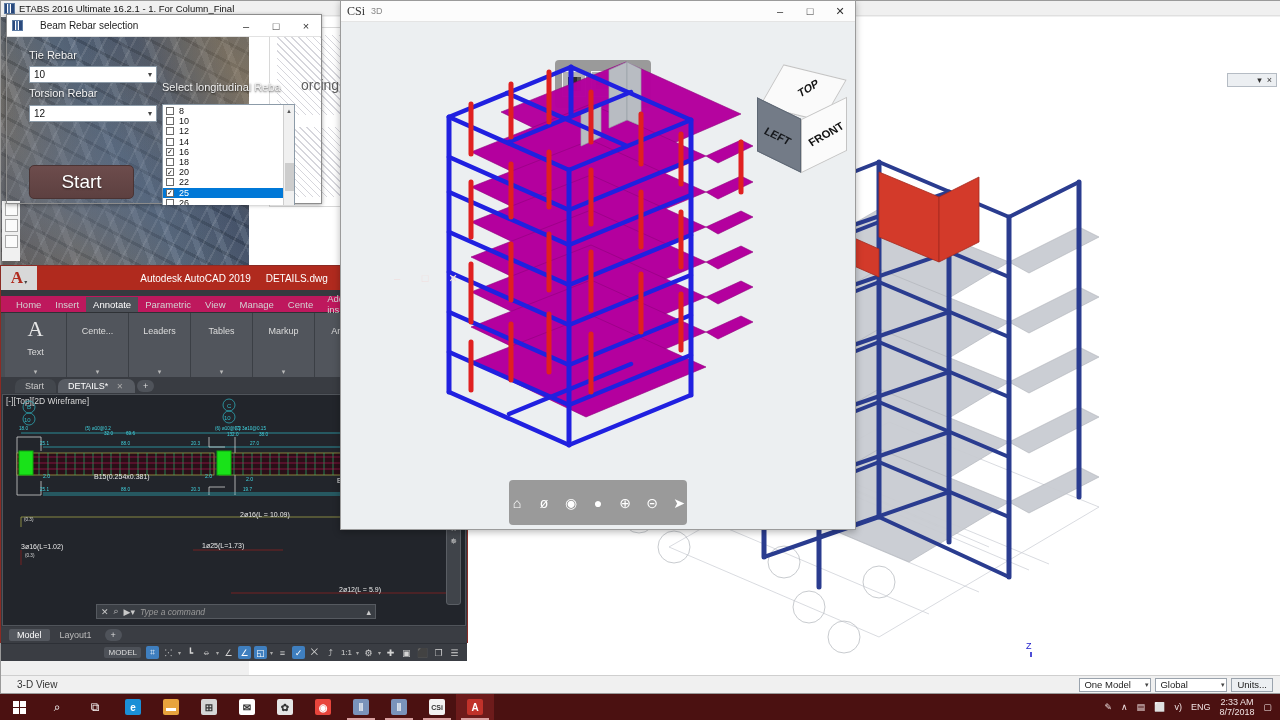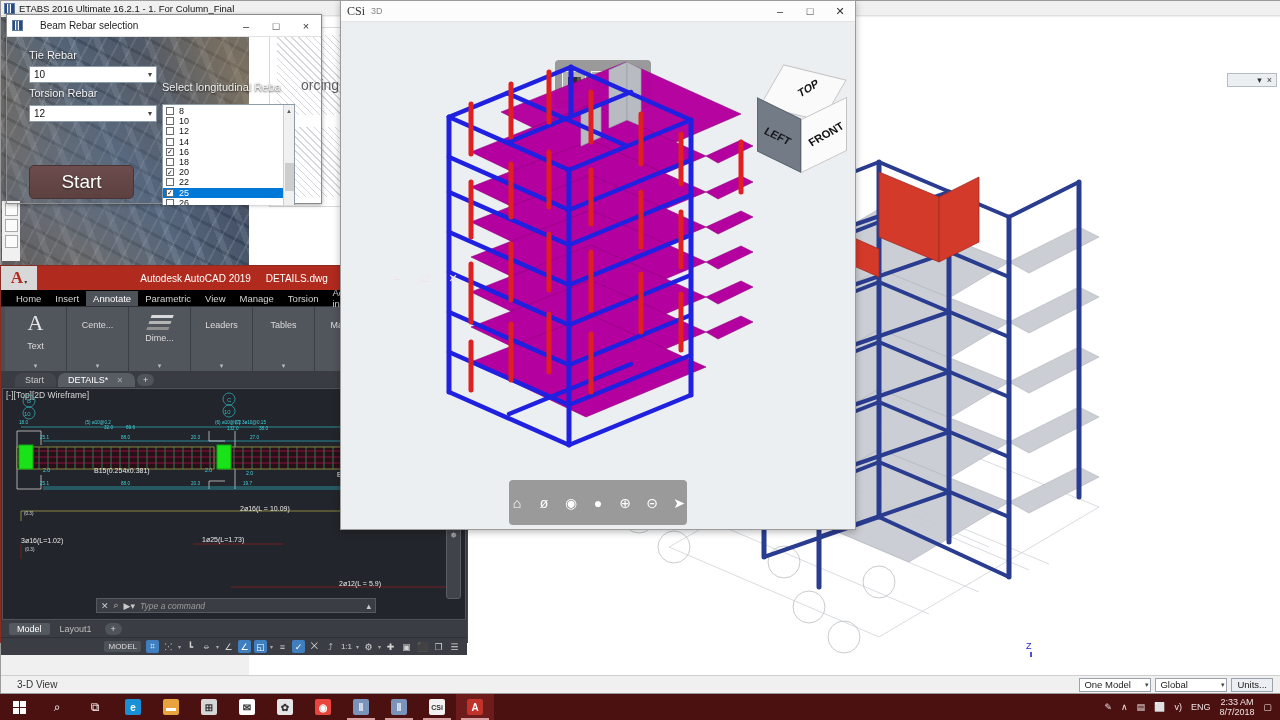--- a/index.html
+++ b/index.html
@@ -159,22 +159,23 @@
     width:36px;height:24px;background:#d8d8d8;display:flex;align-items:center;justify-content:center;
   }
   #acad-appbtn .a-glyph{color:#b02a1e;font-size:17px;font-weight:bold;font-family:"Liberation Serif",serif;}
   #acad-appbtn .a-caret{font-size:6px;color:#444;margin-left:1px;margin-top:6px;}
   #acad-title{position:absolute;left:0;right:0;text-align:center;font-size:10px;}
   #acad-title .dwg{margin-left:12px;}
   .acad-winbtns{margin-left:auto;display:flex;z-index:2;}
   .acad-winbtn{width:28px;height:24px;display:flex;align-items:center;justify-content:center;
     font-size:11px;color:#f0dede;}
   #acad-ribbontabs{
-    height:17px;background:#000000;display:flex;align-items:center;padding-left:8px;gap:0px;
+    height:17px;background:#be185d;display:flex;align-items:center;padding-left:8px;gap:0px;
     border-bottom:1px solid #2e3135;
+    margin-top:6px;
   }
   .rib-tab{font-size:9.5px;color:#d3d3d3;padding:2px 7px;}
   .rib-tab.active{background:#4d5158;color:#fff;}
   #acad-ribbonpanels{
     height:64px;background:#4a4e54;display:flex;align-items:stretch;padding-left:4px;
   }
   .rib-panel{
     width:62px;border-right:1px solid #3b3f45;display:flex;flex-direction:column;
     align-items:center;justify-content:flex-start;position:relative;padding-top:5px;background:#51555c;
   }
@@ -564,40 +565,35 @@
     </div>
   </div>
 
   <div id="acad-ribbontabs">
       <span class="rib-tab">Home</span>
       <span class="rib-tab">Insert</span>
       <span class="rib-tab active">Annotate</span>
       <span class="rib-tab">Parametric</span>
       <span class="rib-tab">View</span>
       <span class="rib-tab">Manage</span>
-      <span class="rib-tab">Torsion</span>
+      <span class="rib-tab">Cente</span>
       <span class="rib-tab">Add-ins</span>
       <span class="rib-tab">Collaborate</span>
       <span class="rib-tab" style="font-size: 9px;">»</span>
       <span class="rib-tab" style="font-size: 8px;">▬▾</span>
     </div>
 
   <div id="acad-ribbonpanels">
       <div class="rib-panel">
         <span class="big-glyph">A</span>
         <span class="p-label" style="margin-top: 7px;">Text</span>
         <span class="p-caret">▾</span>
       </div>
       <div class="rib-panel">
         <span class="p-label" style="margin-top: 8px;">Cente...</span>
-        <span class="p-caret">▾</span>
-      </div>
-      <div class="rib-panel">
-        <span class="stack-glyph"></span>
-        <span class="p-label" style="margin-top: 3px;">Dime...</span>
         <span class="p-caret">▾</span>
       </div>
       <div class="rib-panel">
         <span class="p-label" style="margin-top: 8px;">Leaders</span>
         <span class="p-caret">▾</span>
       </div>
       <div class="rib-panel">
         <span class="p-label" style="margin-top: 8px;">Tables</span>
         <span class="p-caret">▾</span>
       </div>

